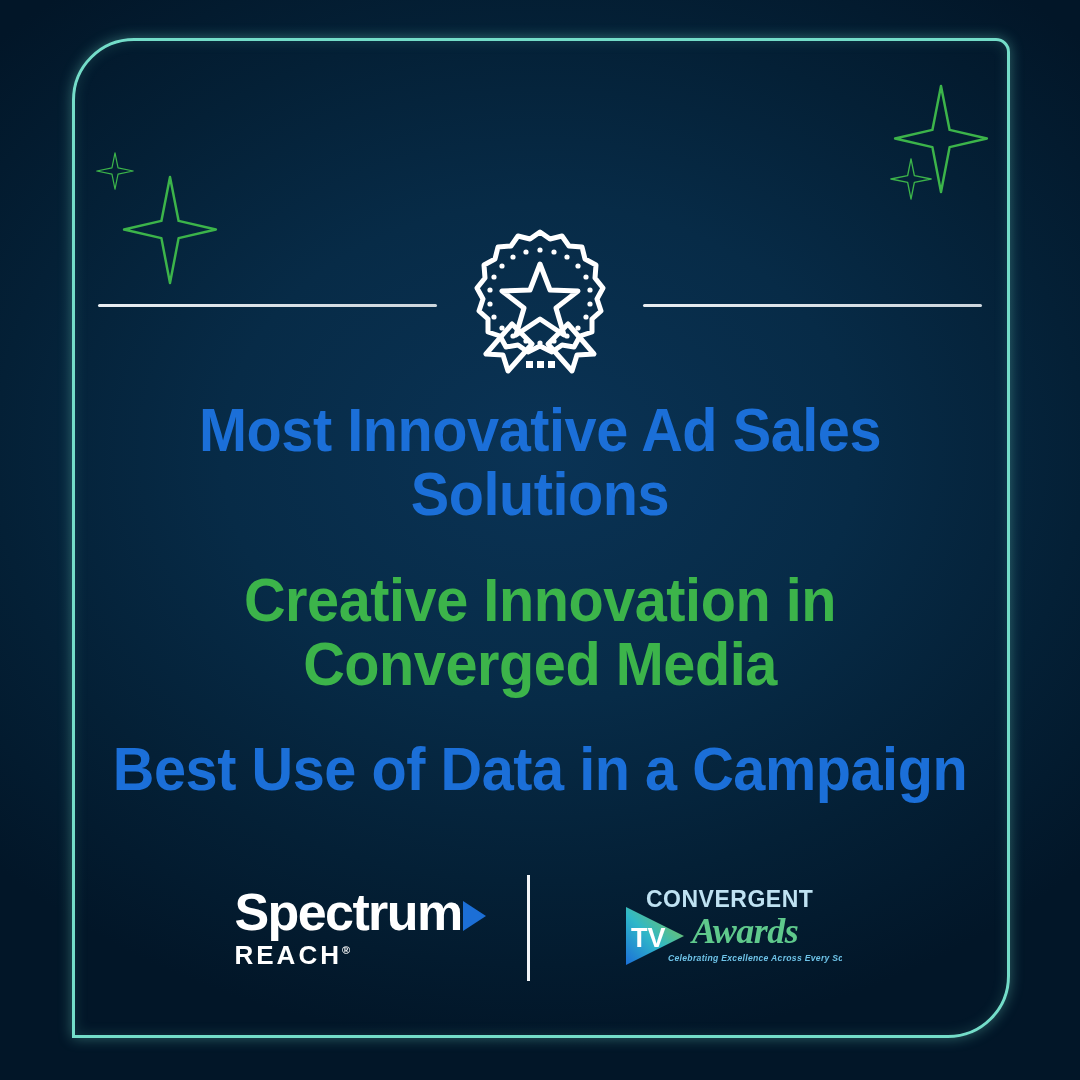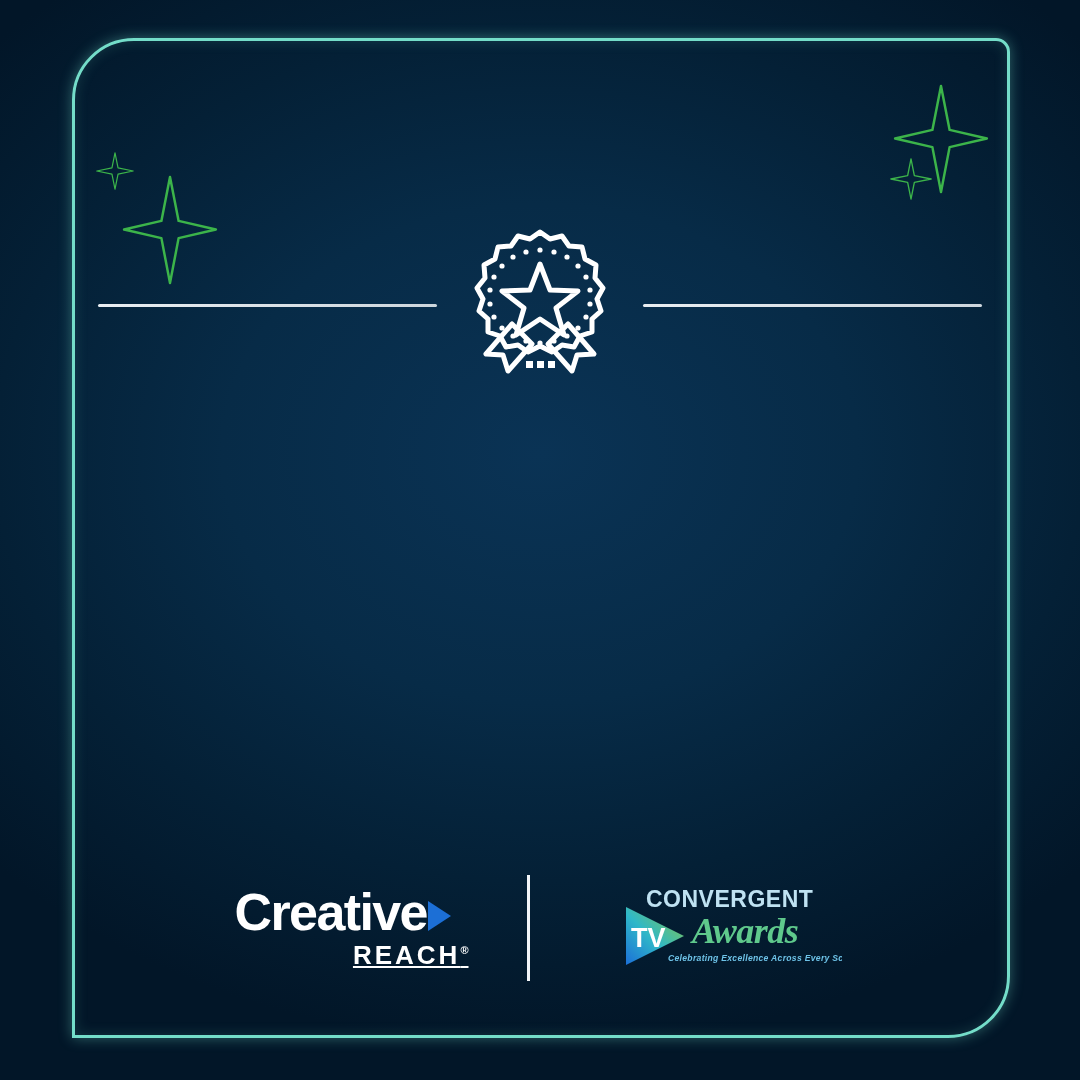--- a/index.html
+++ b/index.html
@@ -140,24 +140,23 @@
     margin-top: 9px;
     border-top: 15px solid transparent;
     border-bottom: 15px solid transparent;
     border-left: 23px solid #1c6fd6;
   }
   .spectrum-reach {
     font-family: "Liberation Sans", sans-serif;
     font-weight: bold;
     font-size: 26px;
     letter-spacing: 3px;
-    text-align: right;
+    text-align: left;
     margin-top: 2px;
     padding-right: 2px;
-    text-decoration: underline;
   }
   .spectrum-reach sup { font-size: 11px; letter-spacing: 0; }
 
   
   .convergent { position: relative; width: 232px; height: 86px; }
   .convergent svg { display: block; }
 </style>
 </head>
 <body>
 
@@ -236,27 +235,32 @@
           <rect x="61" y="133" width="7" height="7"></rect>
           <rect x="72" y="133" width="7" height="7"></rect>
           <rect x="83" y="133" width="7" height="7"></rect>
         </g>
       </svg>
     </div>
 
     <div class="rule right"></div>
   </div>
 
+  <div class="categories">
+    <div class="cat cat-1">Most Innovative Ad Sales Solutions</div>
+    <div class="cat cat-2">Creative Innovation in Converged Media</div>
+    <div class="cat cat-3">Best Use of Data in a Campaign</div>
+  </div>
 
   <div class="footer">
 
     <div class="logo-slot slot-left">
       <div class="spectrum">
         <div class="spectrum-word">
-          <span>Creative</span>
+          <span>Spectrum</span>
           <span class="spectrum-arrow"></span>
         </div>
         <div class="spectrum-reach">
           <span>REACH</span><sup>®</sup>
         </div>
       </div>
     </div>
 
     <div class="vdivider"></div>
 

